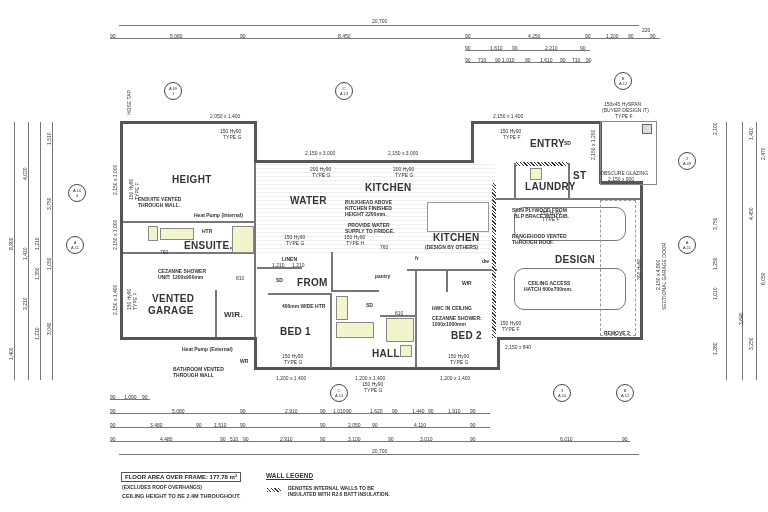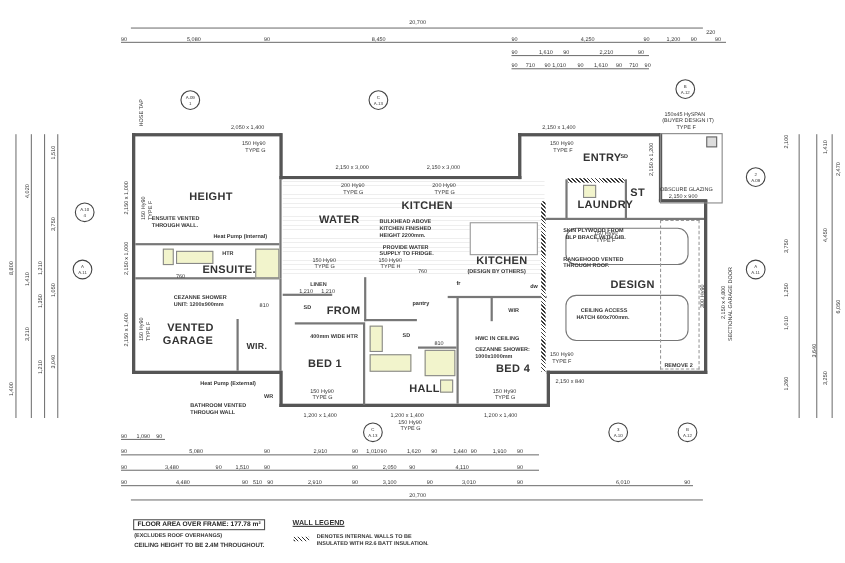--- a/index.html
+++ b/index.html
@@ -170,21 +170,21 @@
 <div class="room" style="left:573px;top:170px;">ST</div>
 <div class="room" style="left:555px;top:254px;">DESIGN</div>
 <div class="room" style="left:184px;top:240px;">ENSUITE.</div>
 <div class="room" style="left:152px;top:293px;">VENTED</div>
 <div class="room" style="left:148px;top:305px;">GARAGE</div>
 <div class="room small" style="left:224px;top:310px;">WIR.</div>
 <div class="room" style="left:297px;top:277px;">FROM</div>
 <div class="note" style="left:282px;top:256px;">LINEN</div>
 <div class="room" style="left:280px;top:326px;">BED 1</div>
 <div class="room" style="left:372px;top:348px;">HALL</div>
-<div class="room" style="left:451px;top:330px;">BED 4</div>
+<div class="room" style="left:451px;top:330px;">BED 2</div>
 <div class="note" style="left:240px;top:358px;">WR</div>
 <div class="note" style="left:462px;top:280px;">WIR</div>
 <div class="note" style="left:375px;top:273px;text-transform:none;">pantry</div>
 <div class="note" style="left:415px;top:255px;text-transform:none;">fr</div>
 <div class="note" style="left:482px;top:258px;text-transform:none;">dw</div>
 
 <div class="dim" style="left:210px;top:113px;">2,050 x 1,400</div>
 <div class="dim" style="left:220px;top:128px;">150 Hy90</div>
 <div class="dim" style="left:223px;top:134px;">TYPE G</div>
 <div class="dim" style="left:305px;top:150px;">2,150 x 3,000</div>

